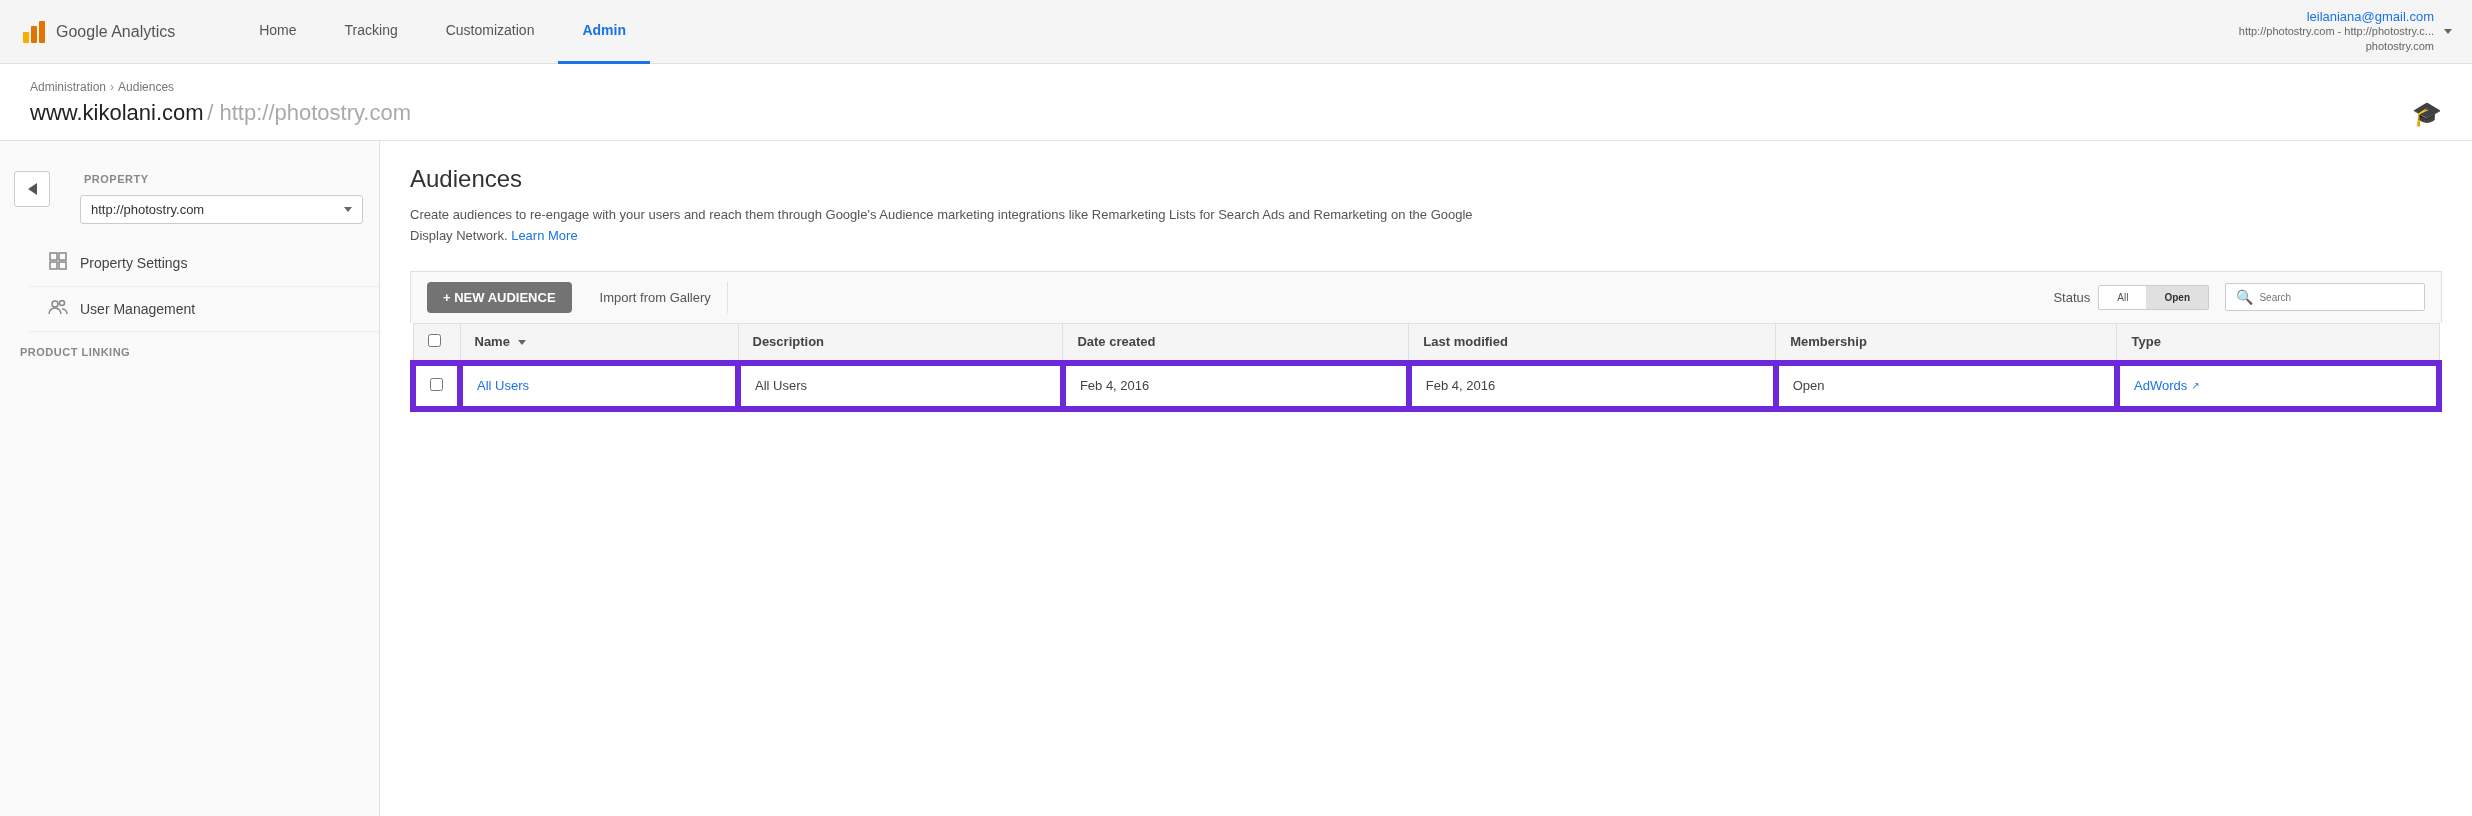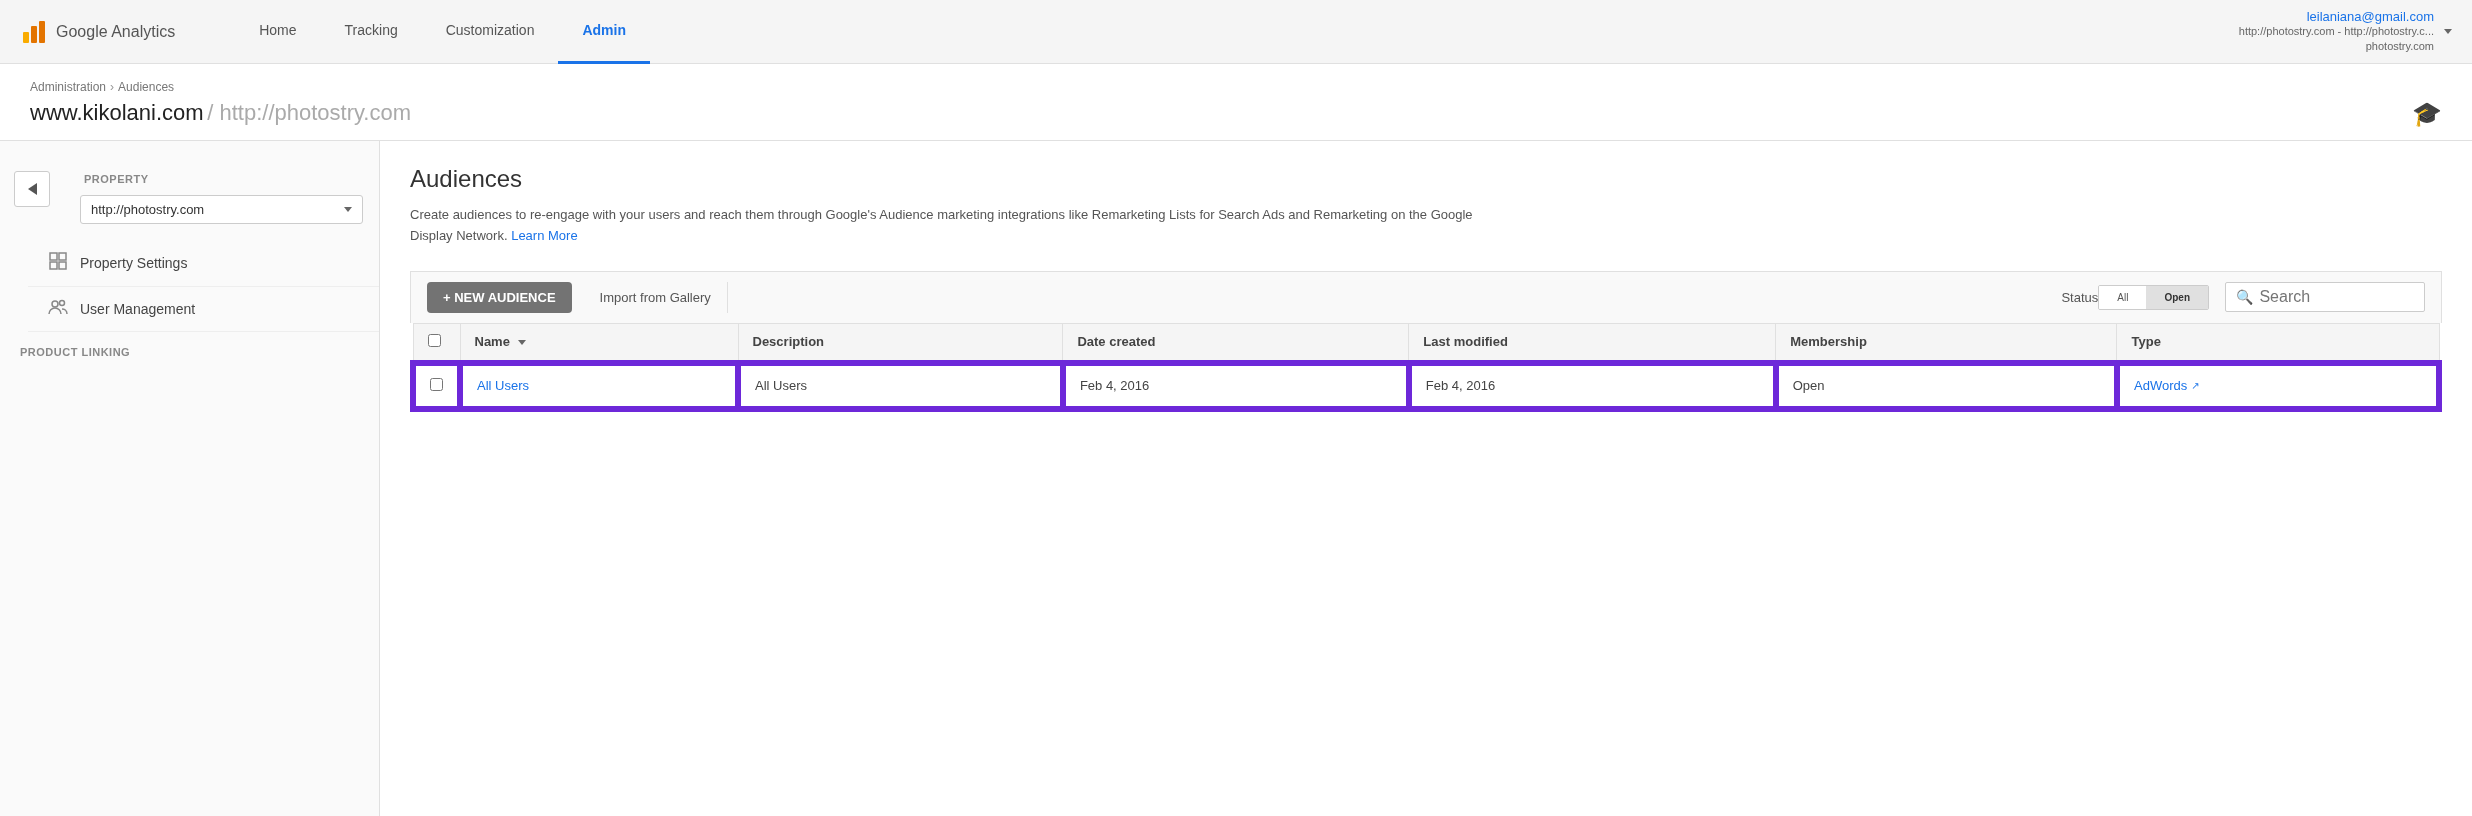--- a/index.html
+++ b/index.html
@@ -243,21 +243,21 @@
       color: #555;
       font-size: 13px;
       cursor: pointer;
       padding: 8px 16px;
       border-right: 1px solid #e0e0e0;
     }
     .toolbar-spacer { flex: 1; }
     .status-label {
       font-size: 13px;
       color: #555;
-      margin-right: 0;
+      margin-right: 8px;
     }
     .status-btn-group {
       display: flex;
       border: 1px solid #ccc;
       border-radius: 2px;
       overflow: hidden;
       margin-right: 16px;
     }
     .status-btn {
       padding: 6px 18px;
@@ -279,21 +279,21 @@
       border-radius: 2px;
       background: #fff;
       padding: 5px 10px;
       gap: 6px;
       min-width: 200px;
     }
     .search-icon-inner { color: #999; font-size: 14px; }
     .search-input {
       border: none;
       outline: none;
-      font-size: 16px;
+      font-size: 10px;
       color: #555;
       background: transparent;
       width: 150px;
     }
 
     
     .audiences-table {
       width: 100%;
       border-collapse: collapse;
       border: 1px solid #e0e0e0;

